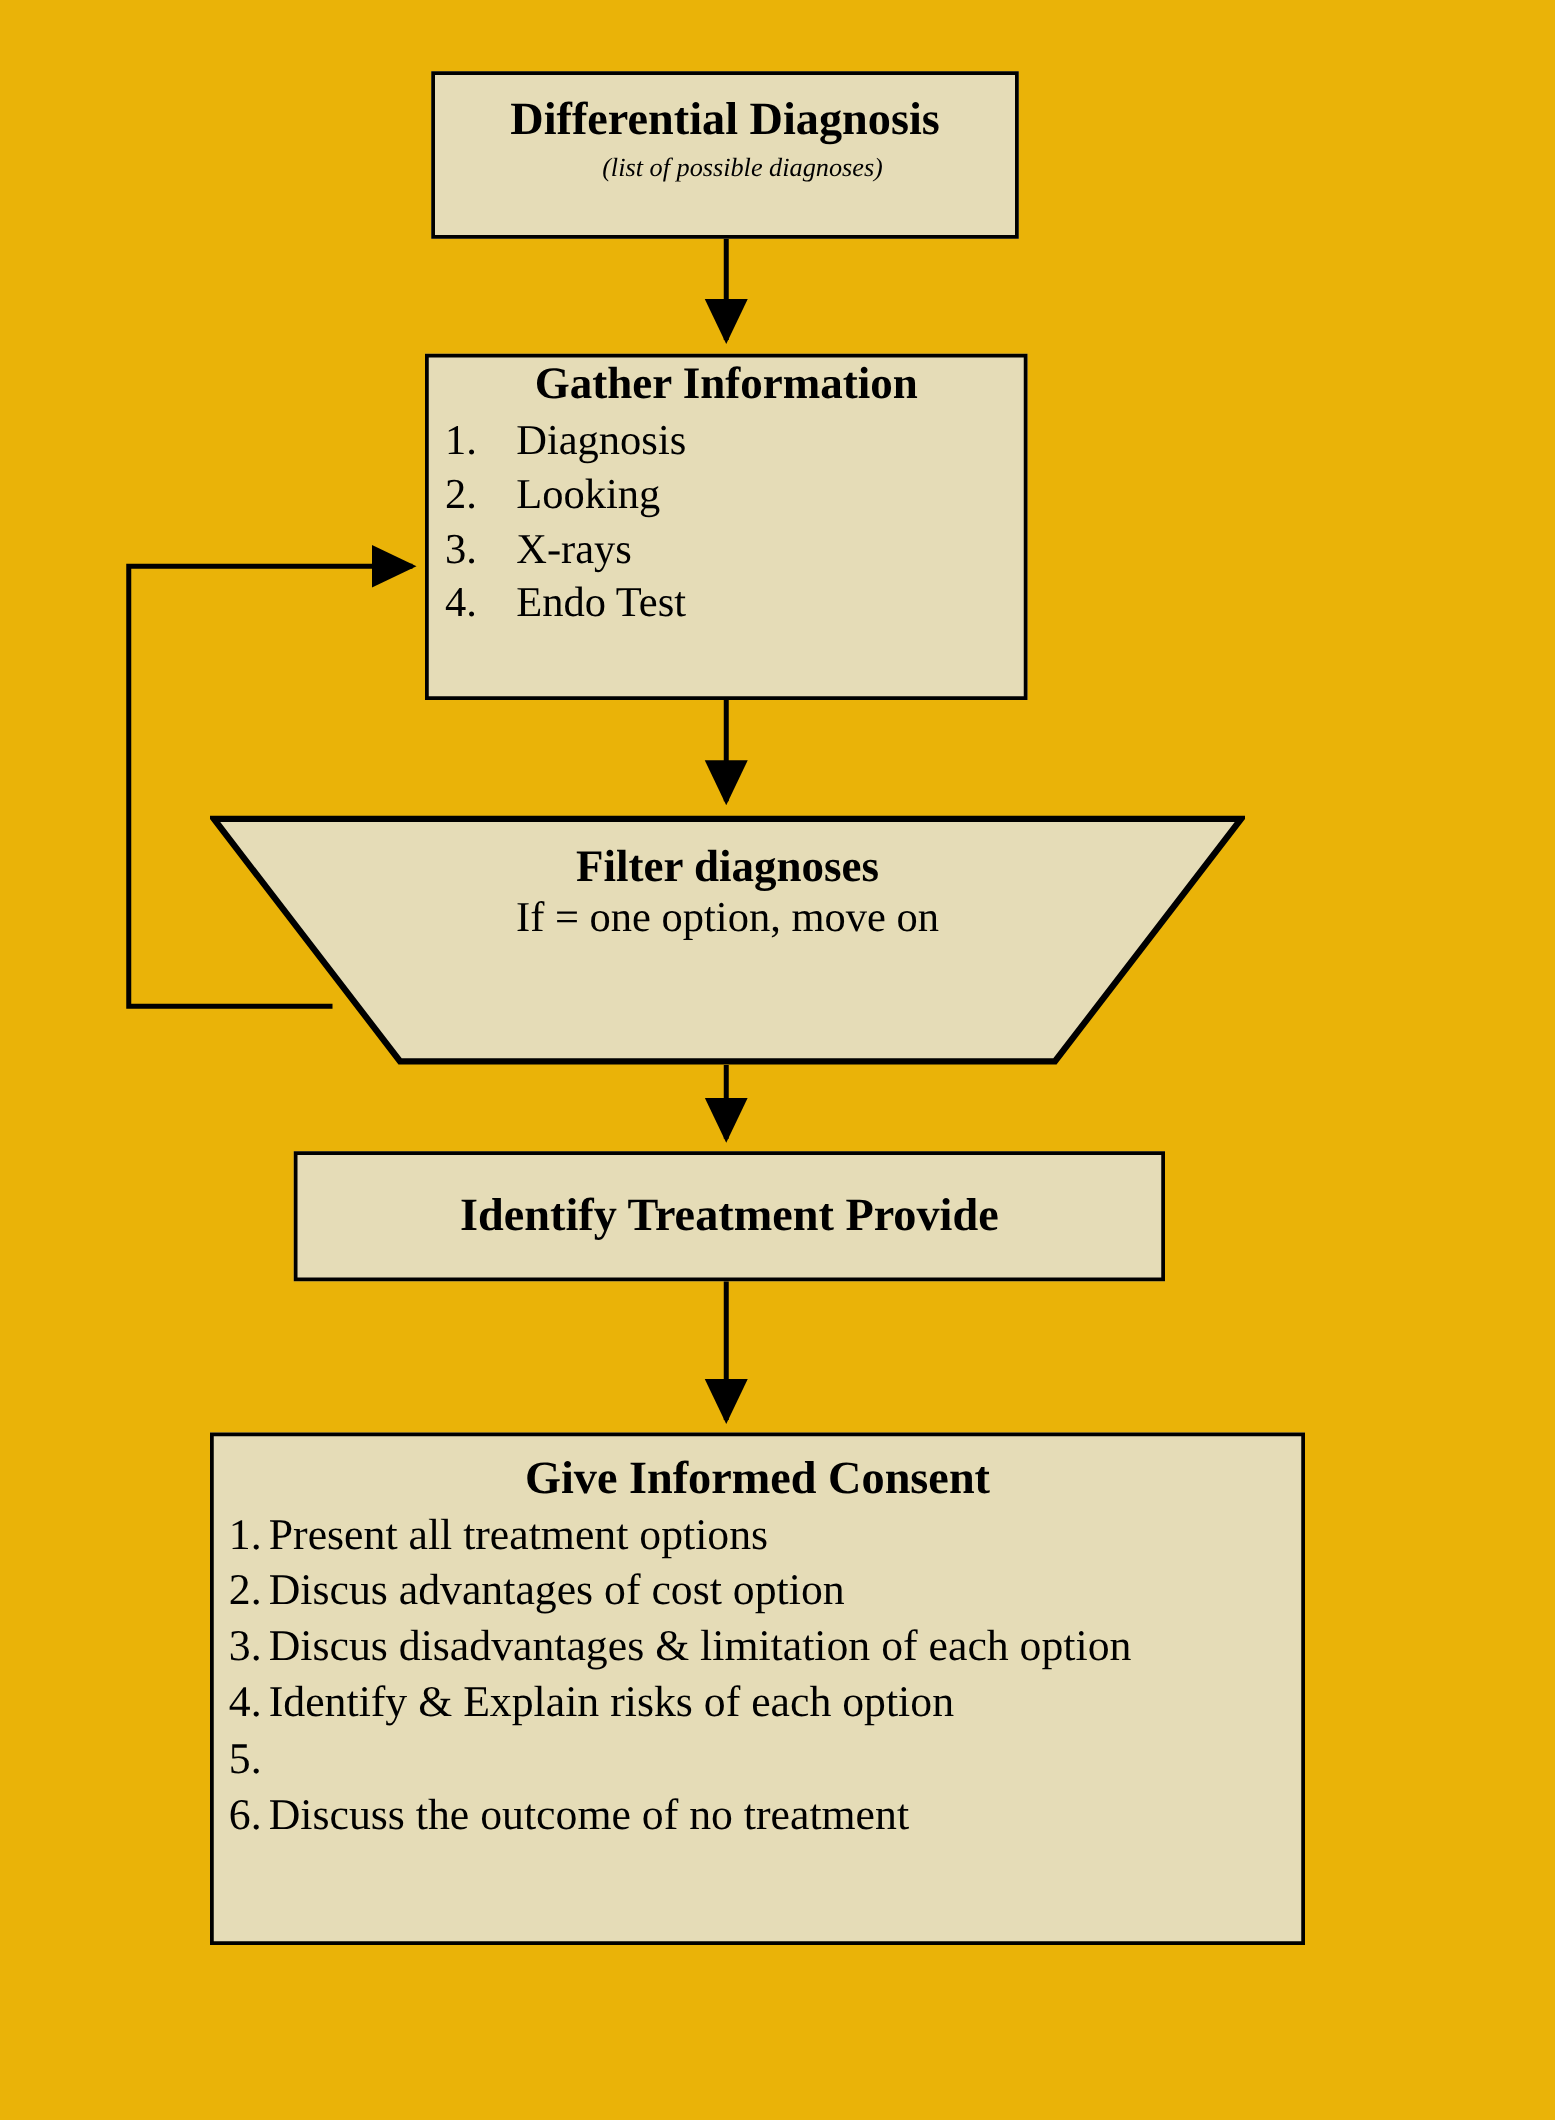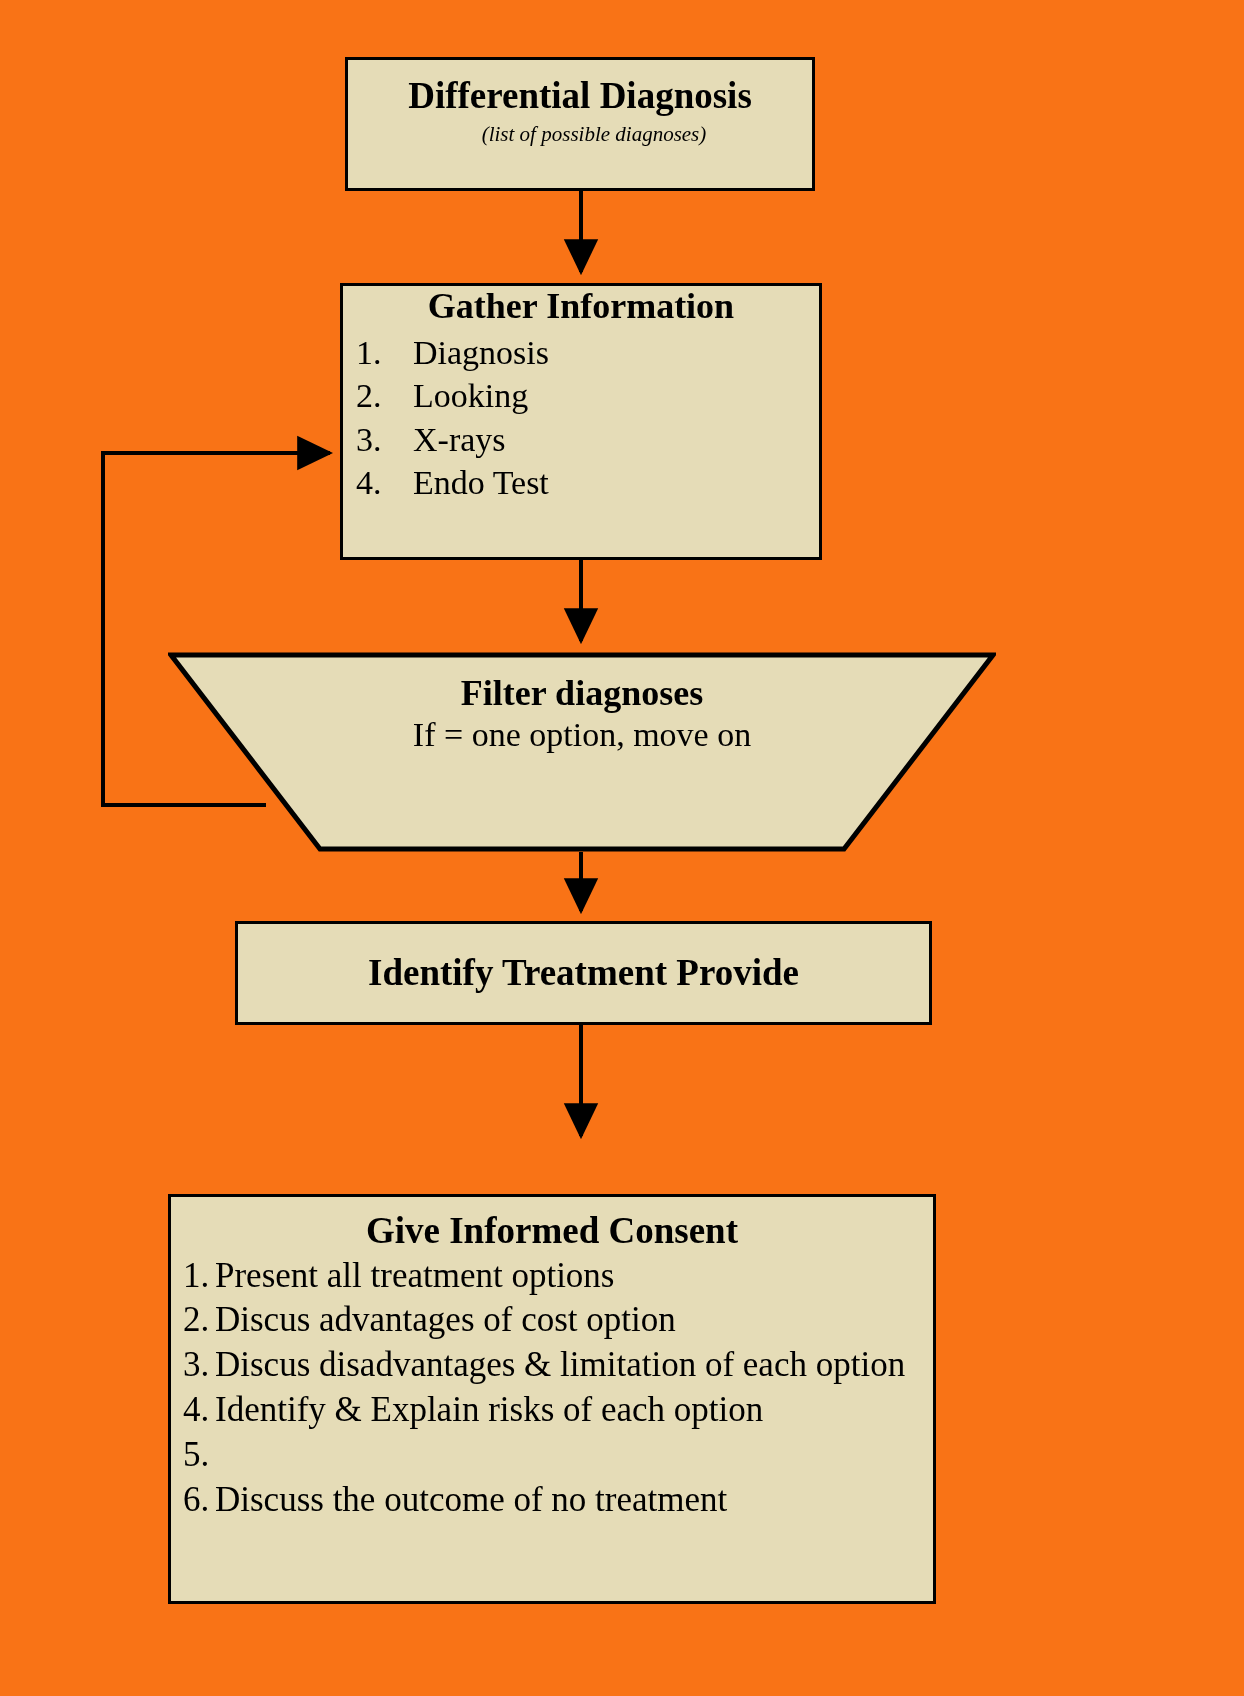--- a/index.html
+++ b/index.html
@@ -8,21 +8,21 @@
     background: #ffffff;
   }
   body {
     font-family: "Liberation Serif", "DejaVu Serif", serif;
     color: #000000;
   }
   #canvas {
     position: relative;
     width: 1244px;
     height: 1696px;
-    background: #f97316;
+    background: #eab308;
     overflow: hidden;
   }
   .node {
     position: absolute;
     box-sizing: border-box;
     background: #E5DCB7;
     border: 3px solid #000000;
     text-align: center;
   }
   .node-title {
@@ -112,25 +112,24 @@
     display: flex;
     align-items: center;
     justify-content: center;
   }
   #box-identify .node-title { font-size: 37px; }
 
   
   #box-consent {
     left: 168px;
     top: 1146px;
-    width: 768px;
+    width: 876px;
     height: 410px;
     padding-top: 14px;
     text-align: left;
-    margin-top: 48px;
   }
   #box-consent .node-title {
     font-size: 37px;
     text-align: center;
     margin-bottom: 2px;
   }
   #box-consent .num-list li {
     font-size: 35px;
     line-height: 1.28;
   }

